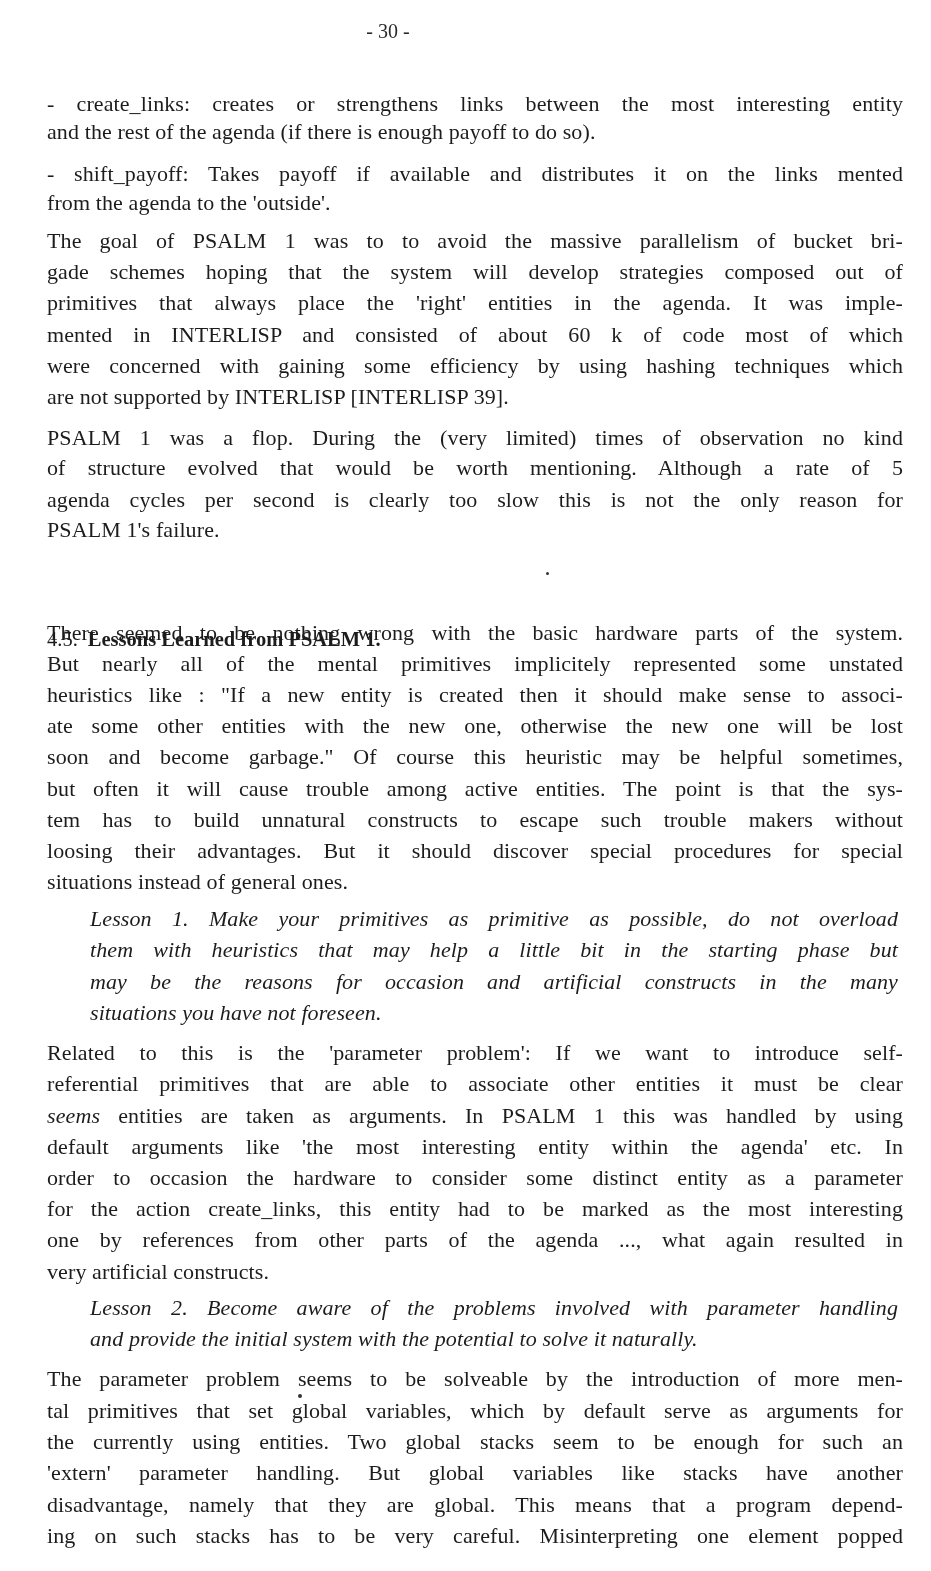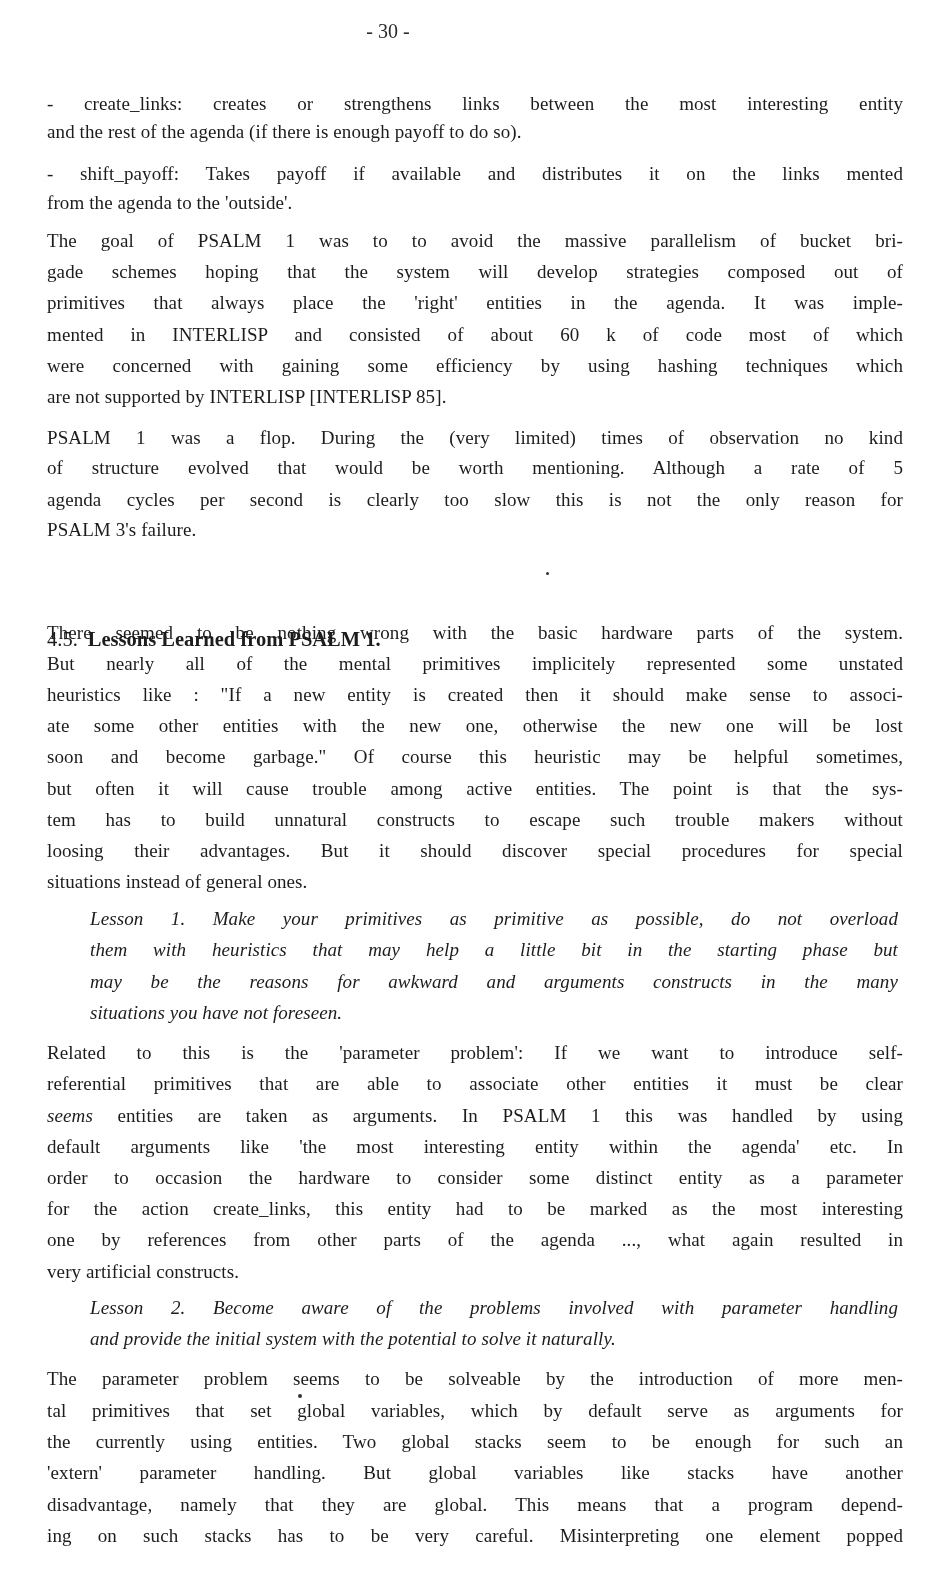--- a/index.html
+++ b/index.html
@@ -7,21 +7,21 @@
     width: 931px; height: 1571px; position: relative; overflow: hidden;
     font-family: "Liberation Serif", "DejaVu Serif", serif;
     color: #1c1c1c;
   }
   .page-num {
     position: absolute; top: 20px; left: 0; width: 776px; text-align: center;
     font-size: 20px; color: #2a2a2a;
   }
   .line {
     position: absolute; left: 47px; width: 856px;
-    font-size: 19px; line-height: 24px; white-space: nowrap;
+    font-size: 22px; line-height: 24px; white-space: nowrap;
     text-align: justify; text-align-last: justify;
     letter-spacing: 0.1px;
   }
   .line.last { text-align-last: left; }
   .line.indent { left: 90px; width: 808px; font-style: italic; }
   .heading {
     position: absolute; left: 47px; font-size: 20.5px; line-height: 24px;
     font-weight: bold; white-space: nowrap; margin-top: 47px;
   }
   .heading .num { font-weight: normal; margin-right: 10px; }
@@ -43,28 +43,28 @@
     <div class="line" style="top:162px">- shift_payoff: Takes payoff if available and distributes it on the links mented</div>
     <div class="line last" style="top:191px">from the agenda to the 'outside'.</div>
   </div>
 
   <div>
     <div class="line" style="top:229px">The goal of PSALM 1 was to to avoid the massive parallelism of bucket bri-</div>
     <div class="line" style="top:260px">gade schemes hoping that the system will develop strategies composed out of</div>
     <div class="line" style="top:291px">primitives that always place the 'right' entities in the agenda. It was imple-</div>
     <div class="line" style="top:323px">mented in INTERLISP and consisted of about 60 k of code most of which</div>
     <div class="line" style="top:354px">were concerned with gaining some efficiency by using hashing techniques which</div>
-    <div class="line last" style="top:385px">are not supported by INTERLISP [INTERLISP 85].</div>
+    <div class="line last" style="top:385px">are not supported by INTERLISP [INTERLISP 39].</div>
   </div>
 
   <div>
     <div class="line" style="top:426px">PSALM 1 was a flop. During the (very limited) times of observation no kind</div>
     <div class="line" style="top:456px">of structure evolved that would be worth mentioning. Although a rate of 5</div>
     <div class="line" style="top:488px">agenda cycles per second is clearly too slow this is not the only reason for</div>
-    <div class="line last" style="top:518px">PSALM 3's failure.</div>
+    <div class="line last" style="top:518px">PSALM 1's failure.</div>
   </div>
 
   <span class="speck" style="left:546px;top:572px"></span>
 
   <div class="heading" style="top:580px">
     <span class="num">4.5.</span><span>Lessons Learned from PSALM 1.</span>
   </div>
 
   <div>
     <div class="line" style="top:621px">There seemed to be nothing wrong with the basic hardware parts of the system.</div>
@@ -74,21 +74,21 @@
     <div class="line" style="top:745px">soon and become garbage." Of course this heuristic may be helpful sometimes,</div>
     <div class="line" style="top:777px">but often it will cause trouble among active entities. The point is that the sys-</div>
     <div class="line" style="top:808px">tem has to build unnatural constructs to escape such trouble makers without</div>
     <div class="line" style="top:839px">loosing their advantages. But it should discover special procedures for special</div>
     <div class="line last" style="top:870px">situations instead of general ones.</div>
   </div>
 
   <div>
     <div class="line indent" style="top:907px">Lesson 1. Make your primitives as primitive as possible, do not overload</div>
     <div class="line indent" style="top:938px">them with heuristics that may help a little bit in the starting phase but</div>
-    <div class="line indent" style="top:970px">may be the reasons for awkward and arguments constructs in the many</div>
+    <div class="line indent" style="top:970px">may be the reasons for occasion and artificial constructs in the many</div>
     <div class="line indent last" style="top:1001px">situations you have not foreseen.</div>
   </div>
 
   <div>
     <div class="line" style="top:1041px">Related to this is the 'parameter problem': If we want to introduce self-</div>
     <div class="line" style="top:1072px">referential primitives that are able to associate other entities it must be clear</div>
     <div class="line" style="top:1104px"><i>seems</i><span id="line-which-rest"> entities are taken as arguments. In PSALM 1 this was handled by using</span></div>
     <div class="line" style="top:1135px">default arguments like 'the most interesting entity within the agenda' etc.  In</div>
     <div class="line" style="top:1166px">order to occasion the hardware to consider some distinct entity as a parameter</div>
     <div class="line" style="top:1197px">for the action create_links, this entity had to be marked as the most interesting</div>

